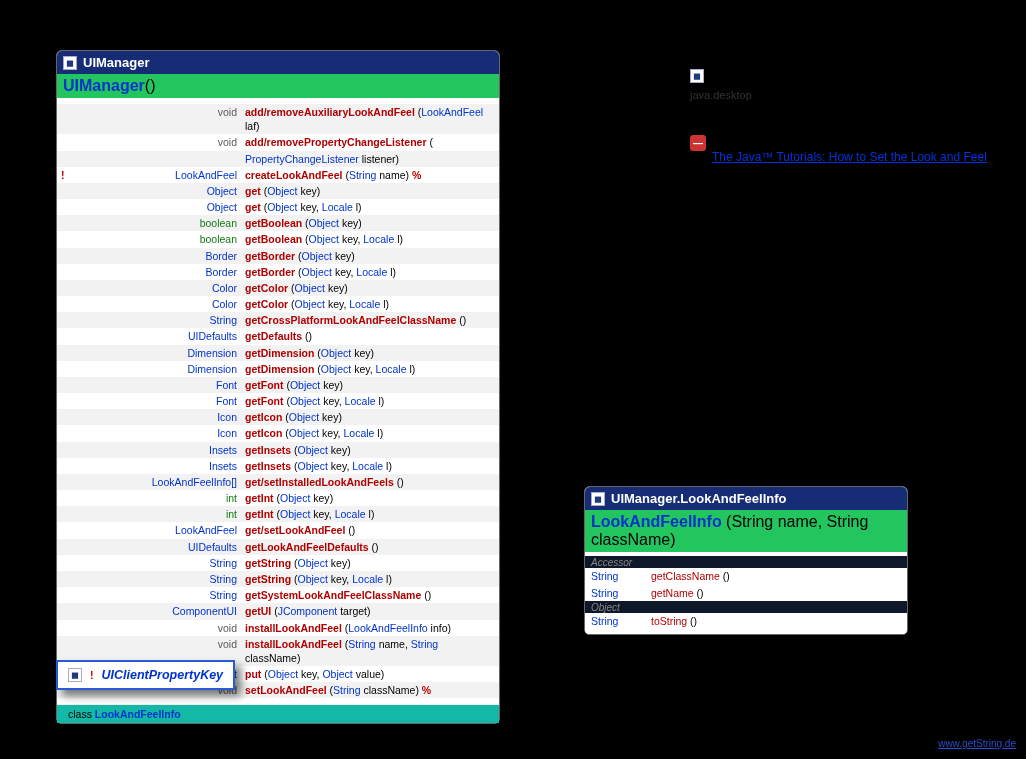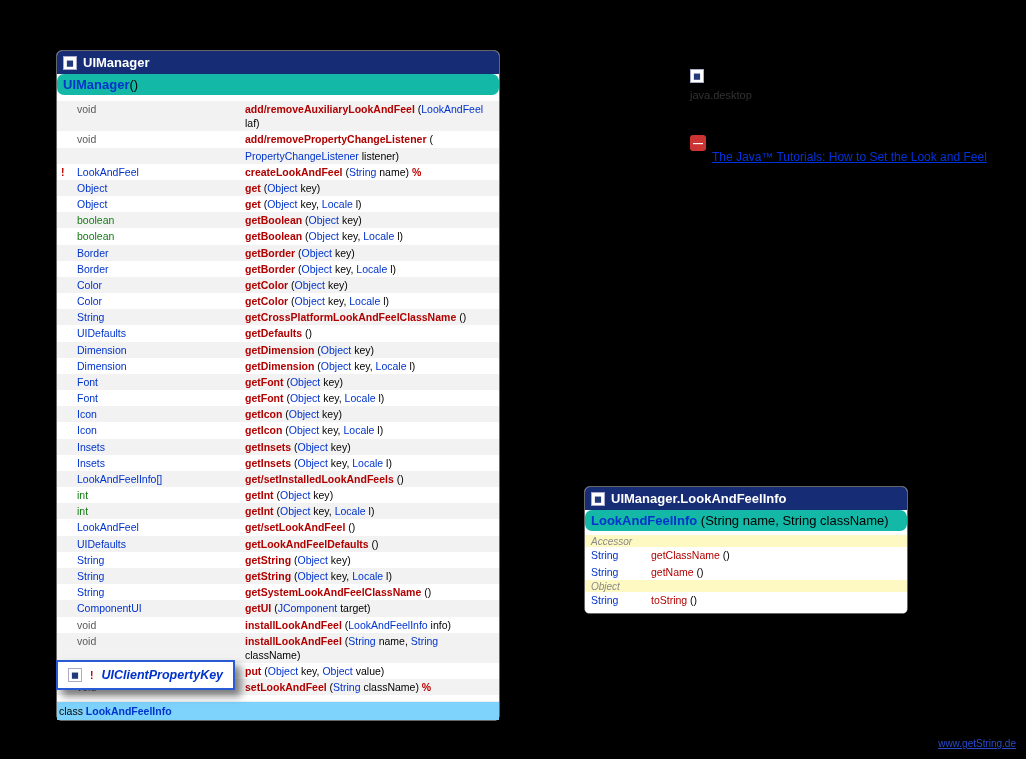--- a/index.html
+++ b/index.html
@@ -41,62 +41,61 @@
     background: #fff;
     border: 1px solid #aac;
     display: inline-flex;
     align-items: center;
     justify-content: center;
     font-size: 9px;
     color: #223a7a;
   }
 
   .constructor-row {
-    background: #14b8a6;
+    background: #22c55e;
     color: #0033cc;
     font-weight: bold;
     padding: 3px 6px;
-    font-size: 13px;
-    border-radius: 7px;
+    font-size: 16px;
   }
 
   .constructor-row .black { color: #000; font-weight: normal; }
 
   .method-table {
     width: 100%;
     border-collapse: collapse;
   }
   .method-table tr:nth-child(odd)  { background: #f2f2f2; }
   .method-table tr:nth-child(even) { background: #ffffff; }
   .method-table td {
     padding: 1px 4px;
     line-height: 1.35;
     vertical-align: baseline;
   }
   .col-flag  { width: 8px; color:#b00; text-align:left; font-weight:bold;}
-  .col-ret   { width: 160px; color: #0033cc; }
+  .col-ret   { width: 160px; text-align: right; color: #0033cc; }
   .col-ret .kwd { color: #147a14; }
   .col-ret .void { color:#5a5a5a; }
   .col-method { }
   .mname { color: #b00000; font-weight: bold; }
   .paren, .comma, .plain { color: #000; }
   .ptype { color: #0033cc; }
   .excl { color:#b00; font-weight:bold;}
 
   .section-label {
     color: #888;
     font-style: italic;
     padding: 1px 6px 0 6px;
     font-size: 10px;
-    background:#fef9c3;
+    background:#0f172a;
   }
 
   .nested-row {
-    padding: 3px 2px;
-    background:#7dd3fc;
+    padding: 3px 11px;
+    background:#14b8a6;
     border-top:1px solid #eee;
   }
   .nested-row .kwd { color:#000; }
   .nested-row .cls { color:#0033cc; font-weight:bold; }
 
   .pkg-block { position:absolute; color:#000; }
   .pkg-block .package-name { font-size: 22px; font-weight: bold; display:flex; align-items:center; gap:6px;}
   .pkg-block .module { color:#333; font-size:11px;}
 
   .tut-link { position:absolute; display:flex; align-items:center; gap:6px; font-size:12px; }

